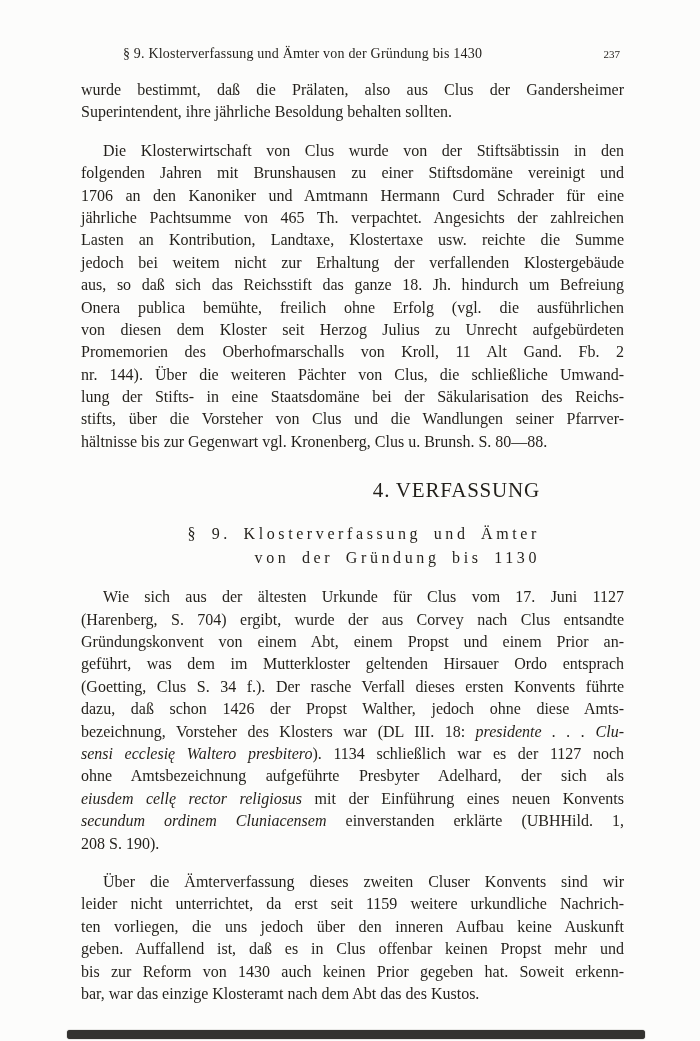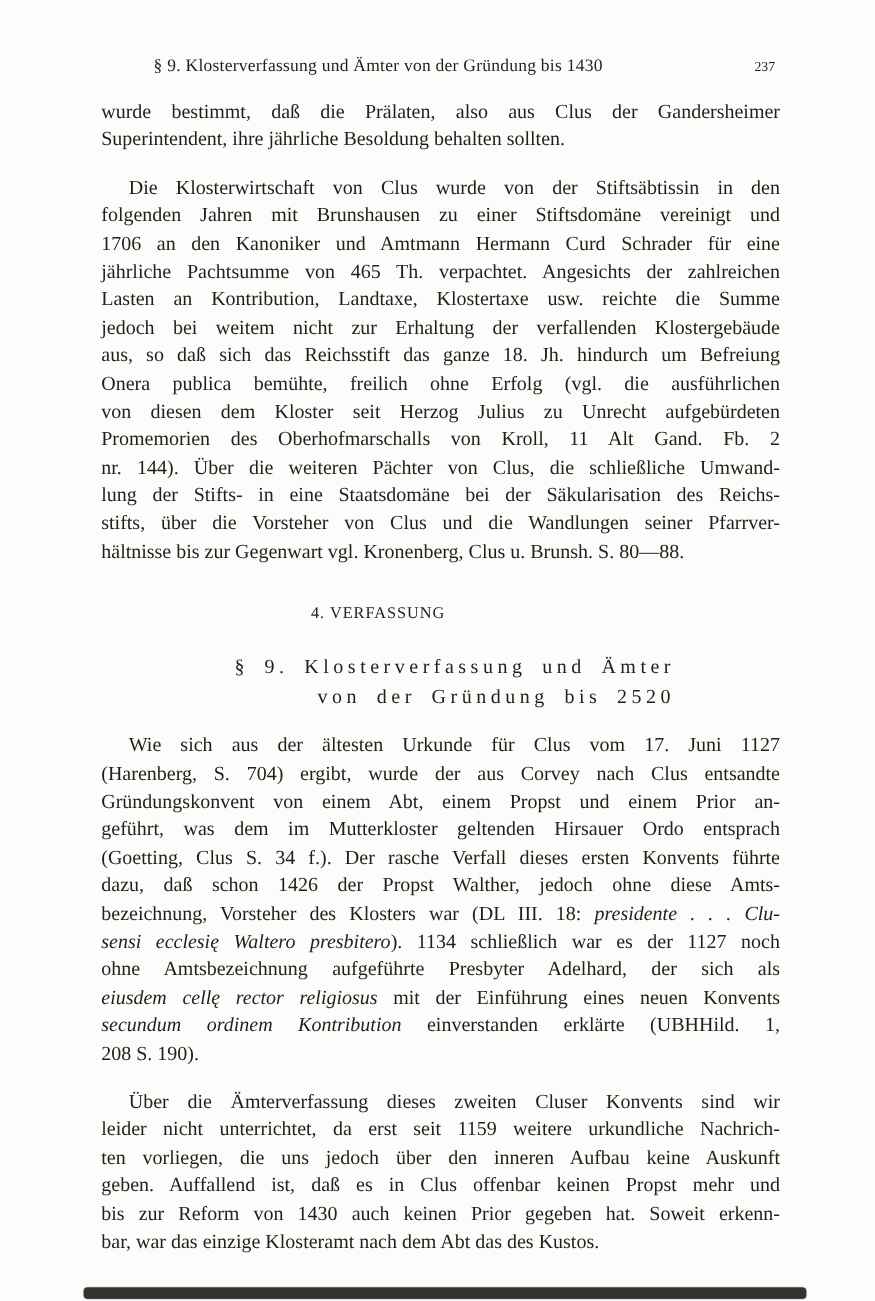--- a/index.html
+++ b/index.html
@@ -45,23 +45,23 @@
     text-align: justify;
     text-align-last: justify;
     white-space: nowrap;
     overflow: visible;
   }
   .line.last { text-align-last: left; white-space: normal; }
   .line.ind { padding-left: 22px; }
   em { font-style: italic; }
   .h1 {
     width: 475px;
-    text-align: center;
+    text-align: right;
     margin-top: 27px;
-    font-size: 13px;
+    font-size: 21px;
     letter-spacing: 0.8px;
     line-height: 20px;
   }
   .h2 {
     width: 475px;
     text-align: right;
     margin-top: 22px;
     margin-bottom: 8px;
     font-size: 16px;
     letter-spacing: 3.6px;
@@ -104,34 +104,34 @@
         <div class="line"><span>nr. 144). Über die weiteren Pächter von Clus, die schließliche Umwand-</span></div>
         <div class="line"><span>lung der Stifts- in eine Staatsdomäne bei der Säkularisation des Reichs-</span></div>
         <div class="line"><span>stifts, über die Vorsteher von Clus und die Wandlungen seiner Pfarrver-</span></div>
         <div class="line last"><span>hältnisse bis zur Gegenwart vgl. Kronenberg, Clus u. Brunsh. S. 80—88.</span></div>
       </div>
       <div class="h1">
         <div>4. VERFASSUNG</div>
       </div>
       <div class="h2">
         <div>§ 9. Klosterverfassung und Ämter</div>
-        <div>von der Gründung bis 2520</div>
+        <div>von der Gründung bis 1130</div>
       </div>
       <div class="para">
         <div class="line ind"><span>Wie sich aus der ältesten Urkunde für Clus vom 17. Juni 1127</span></div>
         <div class="line"><span>(Harenberg, S. 704) ergibt, wurde der aus Corvey nach Clus entsandte</span></div>
         <div class="line"><span>Gründungskonvent von einem Abt, einem Propst und einem Prior an-</span></div>
         <div class="line"><span>geführt, was dem im Mutterkloster geltenden Hirsauer Ordo entsprach</span></div>
         <div class="line"><span>(Goetting, Clus S. 34 f.). Der rasche Verfall dieses ersten Konvents führte</span></div>
         <div class="line"><span>dazu, daß schon 1426 der Propst Walther, jedoch ohne diese Amts-</span></div>
         <div class="line"><span>bezeichnung, Vorsteher des Klosters war (DL III. 18: </span><em>presidente . . . Clu-</em></div>
         <div class="line"><em>sensi ecclesię Waltero presbitero</em><span>). 1134 schließlich war es der 1127 noch</span></div>
         <div class="line"><span>ohne Amtsbezeichnung aufgeführte Presbyter Adelhard, der sich als</span></div>
         <div class="line"><em>eiusdem cellę rector religiosus</em><span> mit der Einführung eines neuen Konvents</span></div>
-        <div class="line"><em>secundum ordinem Kontribution</em><span> einverstanden erklärte (UBHHild. 1,</span></div>
+        <div class="line"><em>secundum ordinem Cluniacensem</em><span> einverstanden erklärte (UBHHild. 1,</span></div>
         <div class="line last"><span>208 S. 190).</span></div>
       </div>
       <div class="para">
         <div class="line ind"><span>Über die Ämterverfassung dieses zweiten Cluser Konvents sind wir</span></div>
         <div class="line"><span>leider nicht unterrichtet, da erst seit 1159 weitere urkundliche Nachrich-</span></div>
         <div class="line"><span>ten vorliegen, die uns jedoch über den inneren Aufbau keine Auskunft</span></div>
         <div class="line"><span>geben. Auffallend ist, daß es in Clus offenbar keinen Propst mehr und</span></div>
         <div class="line"><span>bis zur Reform von 1430 auch keinen Prior gegeben hat. Soweit erkenn-</span></div>
         <div class="line last"><span>bar, war das einzige Klosteramt nach dem Abt das des Kustos.</span></div>
       </div>

